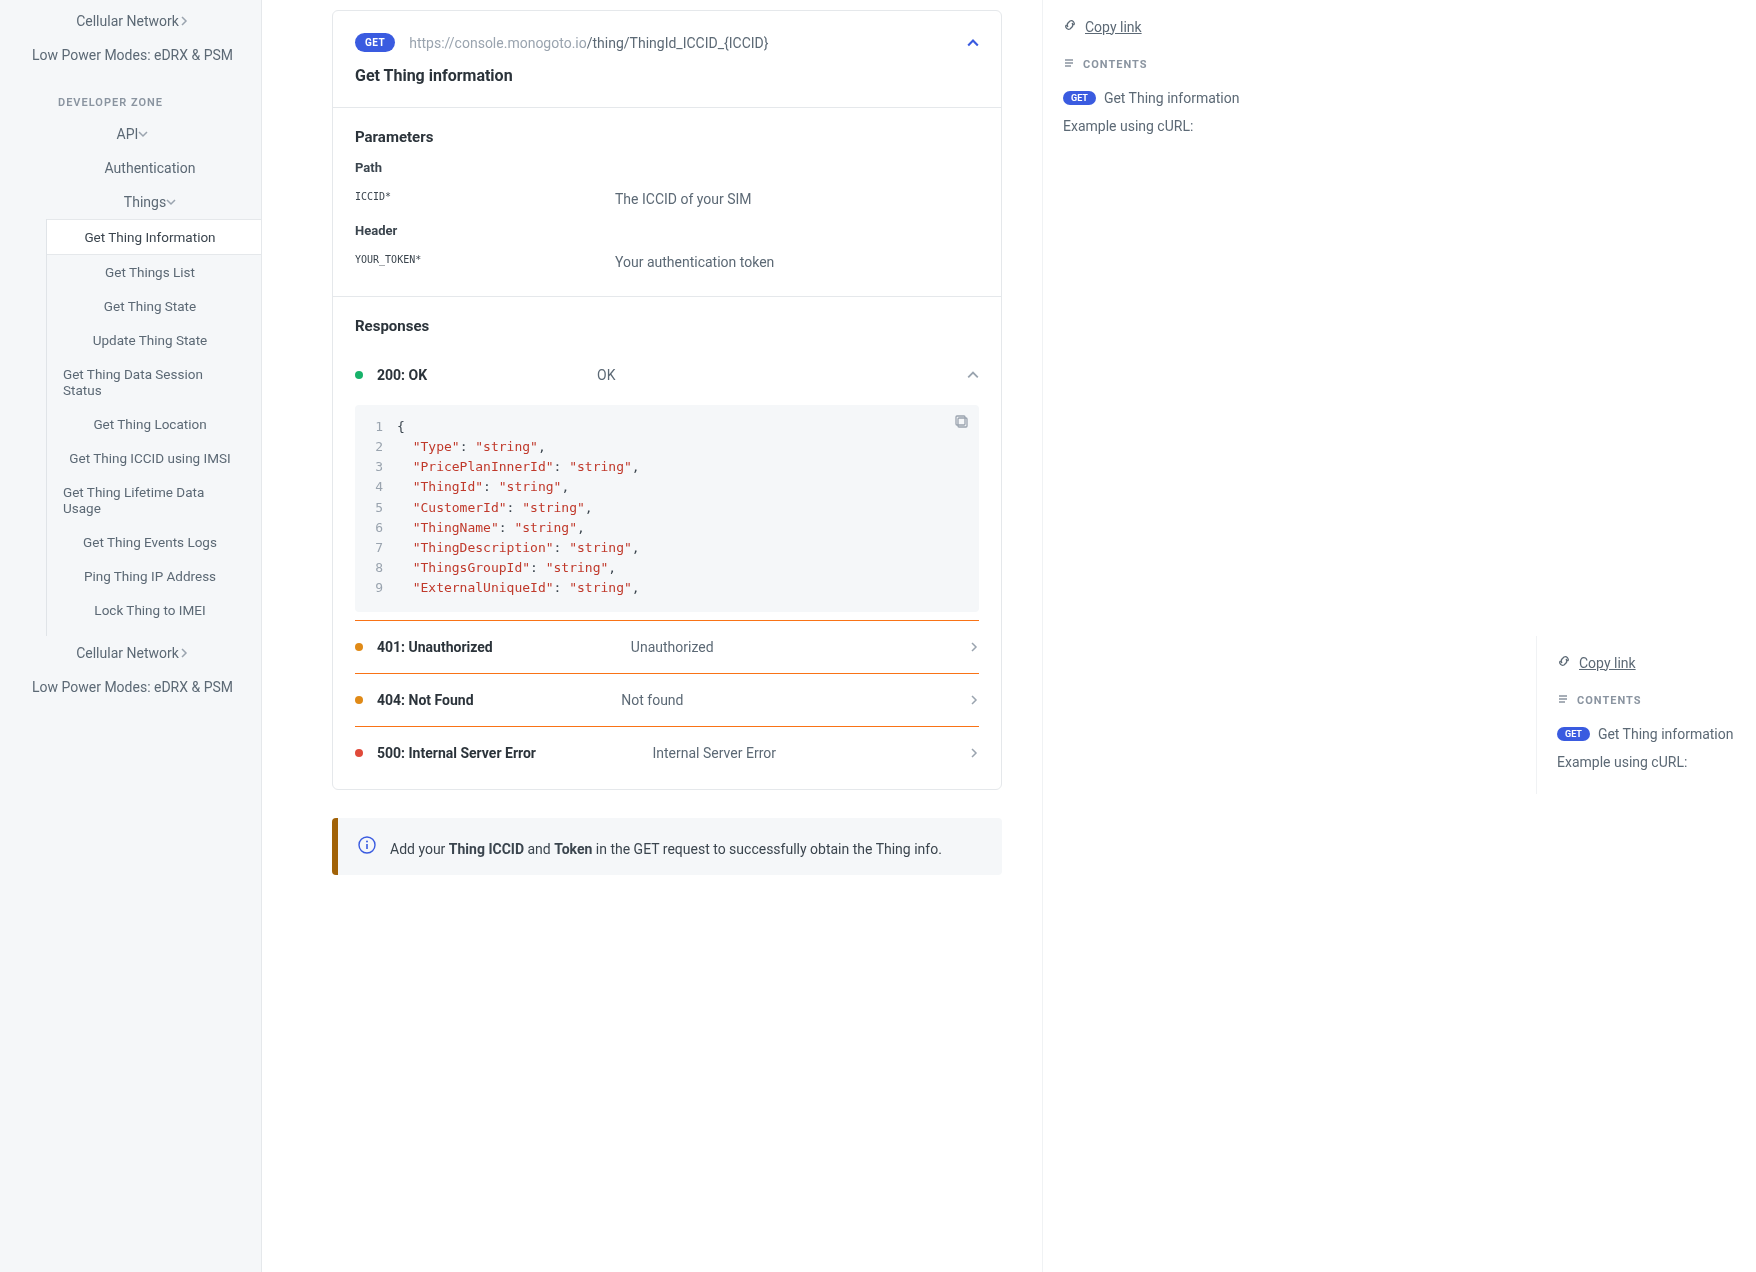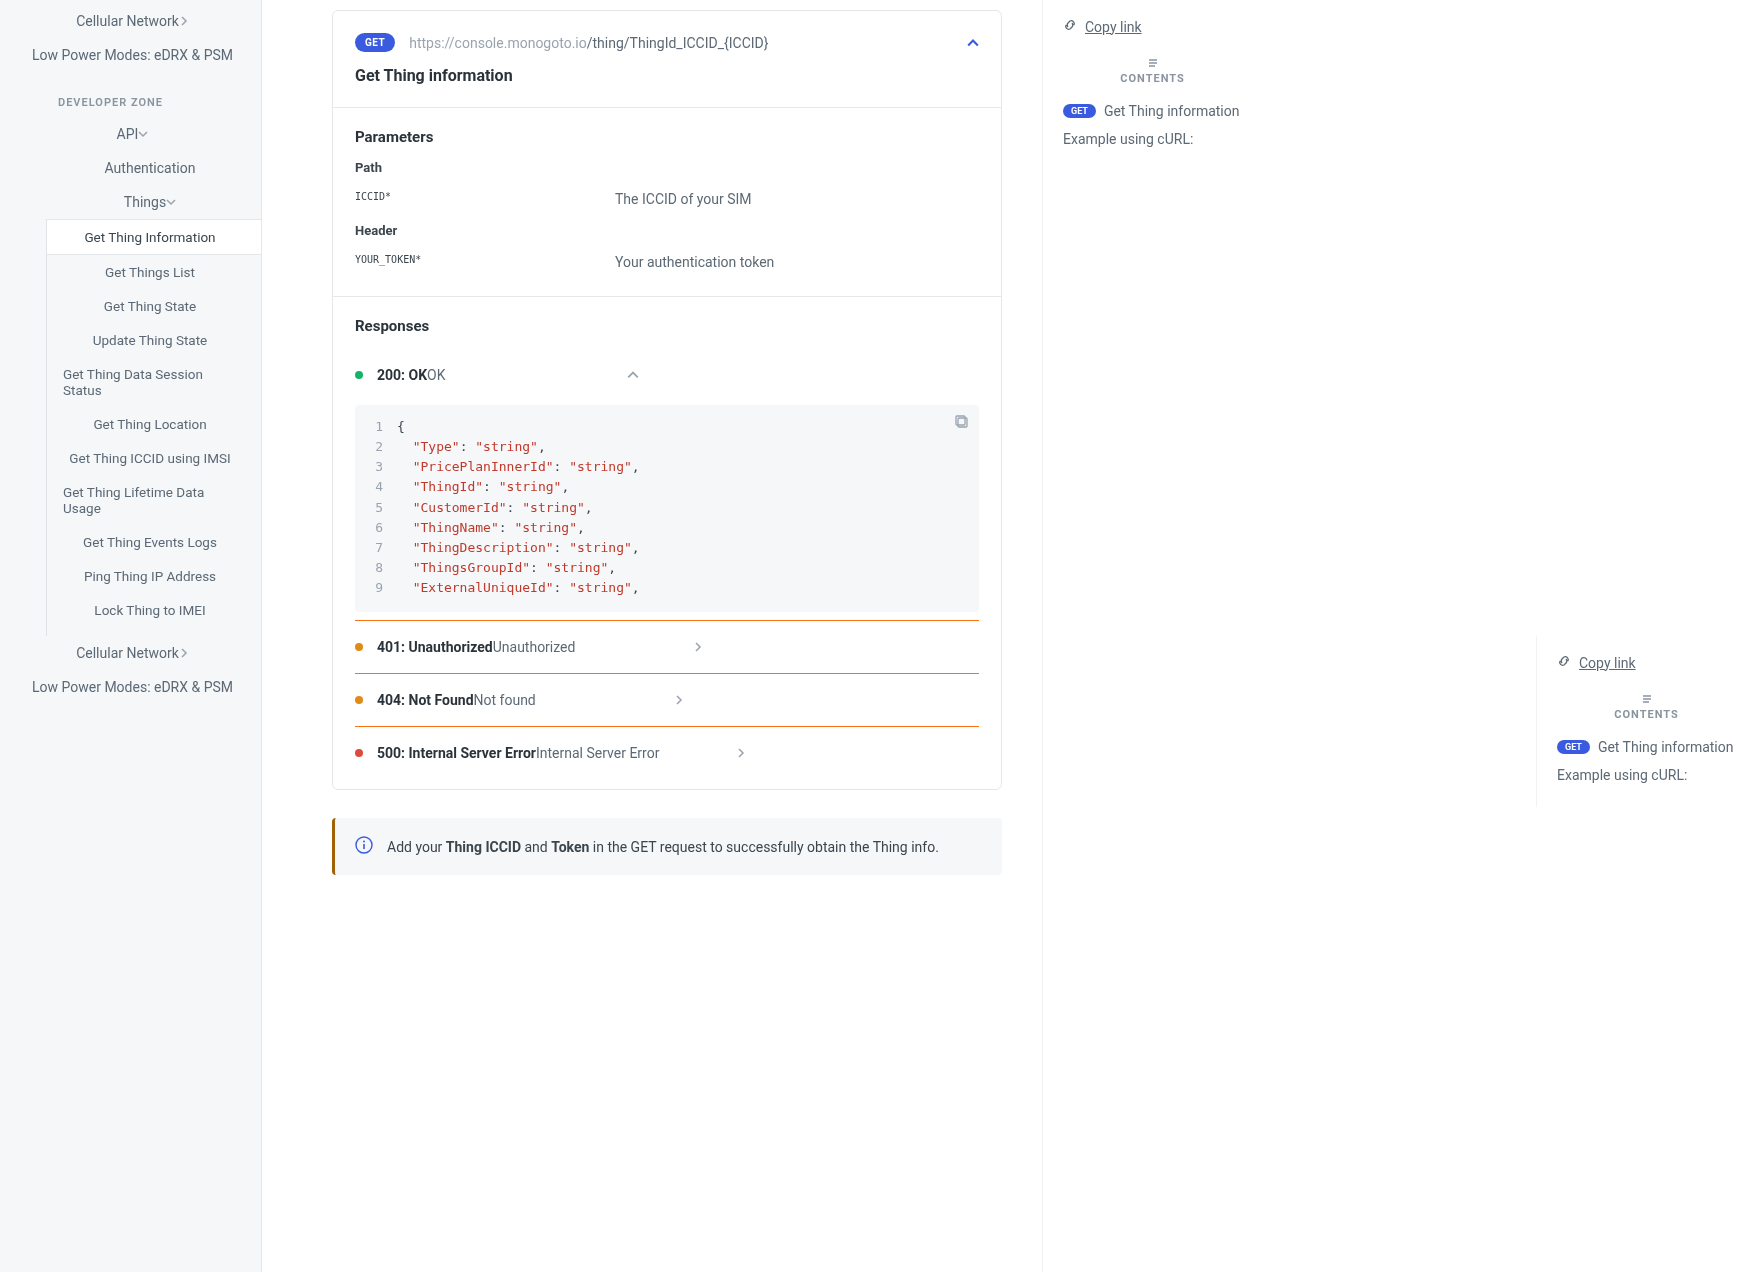--- a/index.html
+++ b/index.html
@@ -82,20 +82,21 @@
 .section-border { border-top: 1px solid #e5e8eb; padding: 20px 22px 10px 22px; }
 .subhdr { font-weight: 700; font-size: 15px; color: #2b333a; margin-bottom: 14px; }
 .subsubhdr { font-weight: 700; font-size: 13px; color: #3b454e; margin-bottom: 16px; }
 .param-row { display:flex; margin-bottom: 16px; }
 .param-name { width: 260px; font-family: ui-monospace, Menlo, Monaco, Consolas, monospace; font-size: 10px; color: #3b454e; }
 .param-desc { color: #5c6975; font-size: 14px; }
 
 .resp-row {
   display:flex;
   align-items:center;
+  justify-content:space-between;
   padding: 18px 0;
 }
 .resp-row.bt { border-top: 1px solid #f97316; }
 .resp-left { display:flex; align-items:center; gap:14px; }
 .dot { width:8px; height:8px; border-radius:50%; }
 .dot.green { background:#17b26a; }
 .dot.orange { background:#e08a17; }
 .dot.red { background:#e04a3a; }
 .resp-code { font-weight:700; color:#2b333a; font-size:14px; }
 .resp-name { color:#5c6975; font-size:14px; min-width: 200px; text-align:left; }
@@ -113,27 +114,27 @@
 .code-line { display:flex; }
 .lineno { width: 28px; text-align:right; color:#9aa4af; padding-right: 14px; user-select:none; }
 .tok-key { color:#c0392b; }
 .tok-str { color:#c0392b; }
 .tok-punc { color:#3b454e; }
 .brace { color:#3b454e; }
 .copy-ic { position:absolute; top:10px; right:10px; color:#9aa4af; cursor:pointer; }
 
 .callout {
   margin-top: 28px;
-  border-left: 3px solid #a16207;
+  border-left: 6px solid #a16207;
   background: #f5f7f9;
   padding: 18px 20px;
   border-radius: 4px;
   display:flex;
   gap: 14px;
-  align-items:center;
+  align-items:flex-end;
   color:#3b454e;
 }
 .callout .ic { color:#3a5be0; }
 .callout b { font-weight: 700; }
 
 
 .rightcol {
   width: 220px;
   padding: 18px 20px;
   flex-shrink: 0;
@@ -145,27 +146,26 @@
   gap:8px;
   color:#5c6975;
   font-size:14px;
   padding-bottom: 22px;
   cursor:pointer;
   text-decoration:underline;
 }
 .contents-hdr {
   display:flex;
   align-items:center;
-  gap:0;
+  gap:8px;
   font-size:11px;
   font-weight:700;
   letter-spacing:1px;
   color:#8a94a0;
   padding: 0 0 12px 0;
-  flex-direction: column;
 }
 .toc-item {
   display:flex;
   align-items:center;
   gap:8px;
   font-size:14px;
   color:#5c6975;
   padding: 6px 0;
   cursor:pointer;
 }

